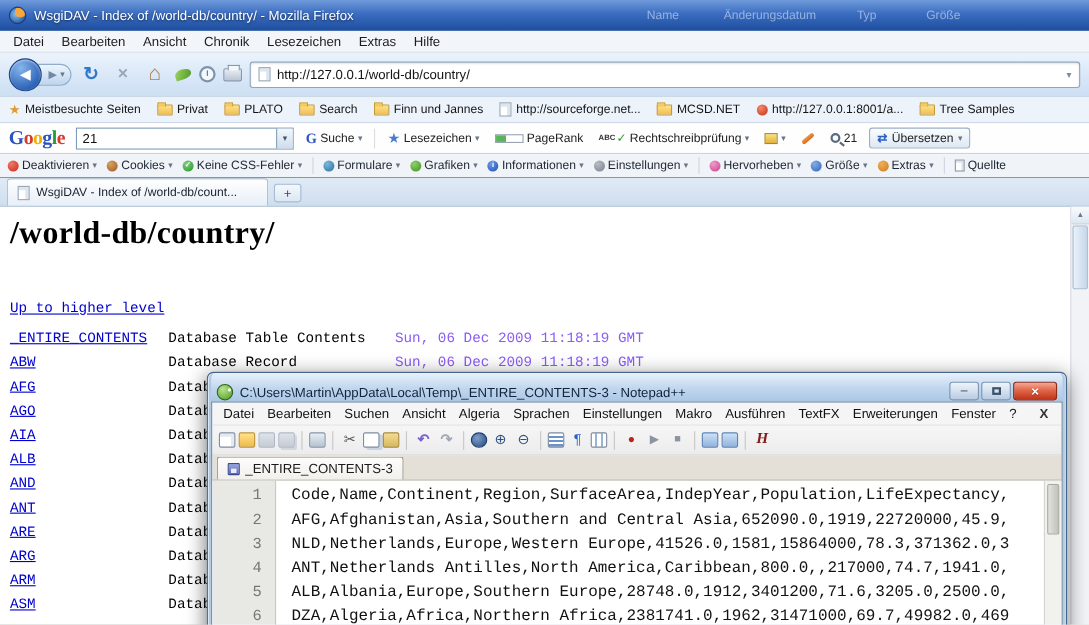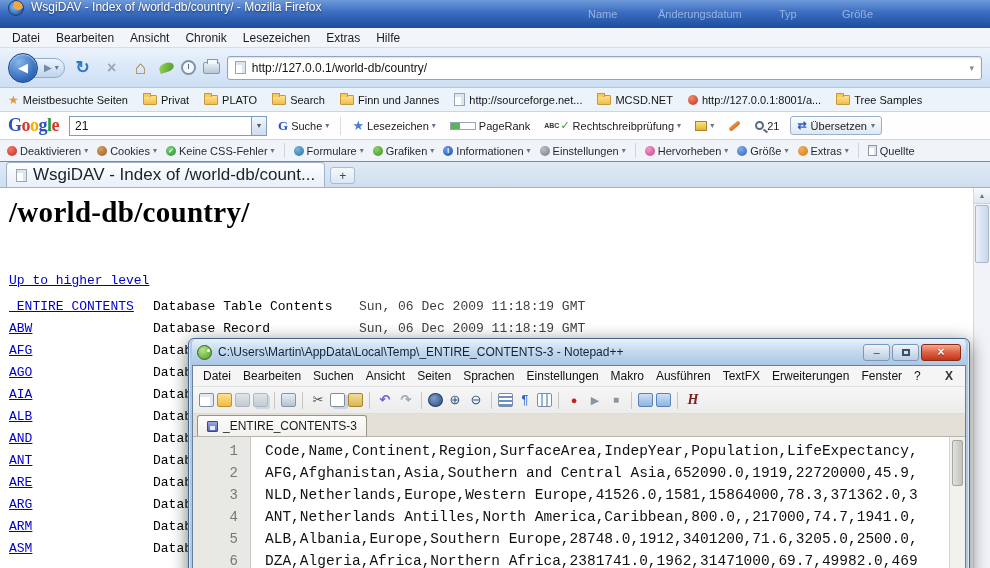--- a/index.html
+++ b/index.html
@@ -1,21 +1,21 @@
 <!DOCTYPE html>
 <html><head>
 <meta charset="utf-8">
 <style>
   *{margin:0;padding:0;box-sizing:border-box}
   body{font-family:"Liberation Sans",sans-serif;background:#6b6b6b}
   #screen{position:relative;width:990px;height:568px;overflow:hidden;background:#fff;font-family:"Liberation Sans",sans-serif}
 
   
   .ff{position:absolute;inset:0}
-  .ff-titlebar{height:28px;background:linear-gradient(#6f9ada 0%,#3a6cc0 45%,#1d4d9e 100%);display:flex;padding:0 8px;color:#fff;font-size:12px;position:relative}
+  .ff-titlebar{height:28px;background:linear-gradient(#6f9ada 0%,#3a6cc0 45%,#1d4d9e 100%);display:flex;align-items:center;padding:0 8px;color:#fff;font-size:12px;position:relative}
   .ff-appicon{width:16px;height:16px;border-radius:50%;background:radial-gradient(circle at 68% 28%,#f8a63e 0 34%,rgba(0,0,0,0) 37%),radial-gradient(circle at 40% 42%,#8cc0f0,#27589f 78%);border:1px solid #173f7d;flex:0 0 auto}
   .ff-title{margin-left:7px;text-shadow:0 1px 2px rgba(0,0,0,.55);white-space:nowrap}
   .ff-ghost{position:absolute;top:8px;font-size:11px;color:rgba(226,238,252,.55);text-shadow:none}
   .ffg0{left:588px}.ffg1{left:658px}.ffg2{left:779px}.ffg3{left:842px}
 
   .ff-menubar{height:20px;background:#f2f6fb;border-bottom:1px solid #d8dee7;display:flex;align-items:center;padding-left:4px;font-size:12px;color:#1c1c1c}
   .ff-menubar .mi{padding:0 8px;cursor:default}
 
   .ff-navbar{height:40px;background:linear-gradient(#ecf3fc,#d9e7f8 55%,#cddff3);border-bottom:1px solid #b4c7dd;display:flex;align-items:center;padding:0 8px;gap:7px}
   .kh{display:flex;align-items:center}
@@ -73,41 +73,41 @@
   .d3{background:radial-gradient(circle at 35% 30%,#7ab8d8,#2a6f9e)}
   .d4{background:radial-gradient(circle at 35% 30%,#8ed06a,#3f8f1f)}
   .d5{background:radial-gradient(circle at 35% 30%,#6a9ae8,#1d4fae)}
   .d6{background:radial-gradient(circle at 35% 30%,#b8bec6,#767e88)}
   .d7{background:radial-gradient(circle at 35% 30%,#f09ac8,#c8408e)}
   .d8{background:radial-gradient(circle at 35% 30%,#84ace8,#2f62b8)}
   .d9{background:radial-gradient(circle at 35% 30%,#f0b05a,#d07818)}
   .wd-page{width:9px;height:11px;background:#fff;border:1px solid #8a97a6;box-shadow:inset -2px 2px 0 #dde4ec}
 
   .ff-tabbar{height:26px;background:linear-gradient(#e0eaf6,#cfdeef);border-bottom:1px solid #9db3cb;display:flex;align-items:flex-end;padding:3px 6px 0}
-  .tab{height:23px;min-width:238px;background:linear-gradient(#fefefe,#e8eff8);border:1px solid #9db3cb;border-bottom:none;border-radius:4px 4px 0 0;display:flex;align-items:center;gap:6px;padding:12px 9px;font-size:17px;color:#18222e}
+  .tab{height:23px;min-width:238px;background:linear-gradient(#fefefe,#e8eff8);border:1px solid #9db3cb;border-bottom:none;border-radius:4px 4px 0 0;display:flex;align-items:center;gap:6px;padding:12px 9px;font-size:11px;color:#18222e}
   .newtab{height:17px;width:25px;margin:0 0 3px 5px;background:linear-gradient(#f4f8fc,#dce7f3);border:1px solid #a9bcd2;border-radius:3px;display:flex;align-items:center;justify-content:center;font-size:12px;color:#3a4a5e}
 
   .ff-content{position:absolute;top:188px;left:0;right:0;bottom:0;background:#fff;padding:8px 0 0 9px;overflow:hidden}
   .ff-content h1{font-family:"Liberation Serif",serif;font-size:29px;color:#000;letter-spacing:.3px}
   .mono{font-family:"Liberation Mono","DejaVu Sans Mono",monospace}
   .uplink{margin-top:44px;font-size:13px;color:#0000cc;text-decoration:underline;display:inline-block;cursor:pointer}
   .listing{margin-top:7px}
   .lrow{display:flex;height:22px;align-items:center;font-size:13px;white-space:pre}
   .c-name{width:144px}
   .c-name .lnk{color:#0000cc;text-decoration:underline;cursor:pointer}
   .c-type{width:206px;color:#000}
-  .c-date{color:#404040}
+  .c-date{color:#8b5cf6}
 
   .ff-scroll{position:absolute;top:188px;right:0;width:17px;bottom:0;background:#f1f3f6;border-left:1px solid #d6dbe2}
   .ff-scroll .up{height:16px;background:linear-gradient(#f8fbfd,#dde6f0);border-bottom:1px solid #c8d2de;display:flex;align-items:center;justify-content:center;font-size:7px;color:#68788c}
   .ff-thumb{position:absolute;top:17px;left:1px;right:1px;height:58px;background:linear-gradient(90deg,#eaf1f9,#c7d7ea);border:1px solid #a5bad1;border-radius:2px}
 
   
   .npp{position:absolute;left:188px;top:338px;width:782px;height:246px;background:rgba(176,201,228,.97);border:1px solid #44668c;border-radius:6px 6px 0 0;box-shadow:0 4px 18px rgba(0,0,0,.55),inset 0 0 0 1px rgba(255,255,255,.55);padding:0 3px 3px;z-index:50}
-  .npp-titlebar{height:26px;display:flex;align-items:center;padding:1px 5px;gap:6px;background:linear-gradient(#e9f1fb,#c3d8ef 50%,#abc6e5);border-radius:5px 5px 0 0;font-size:12px;color:#10243a}
+  .npp-titlebar{height:26px;display:flex;align-items:flex-end;padding:1px 5px;gap:6px;background:linear-gradient(#e9f1fb,#c3d8ef 50%,#abc6e5);border-radius:5px 5px 0 0;font-size:12px;color:#10243a}
   .npp-appicon{width:15px;height:15px;border-radius:50%;background:radial-gradient(circle at 35% 30%,#b8e48a,#4e9a28);border:1px solid #2e661a;position:relative;flex:0 0 auto}
   .npp-appicon::after{content:"";position:absolute;left:9px;top:3px;width:3px;height:3px;border-radius:50%;background:#fff}
   .npp-title{white-space:nowrap;overflow:hidden;flex:1}
   .winbtns{display:flex;gap:2px;margin-left:auto}
   .wbtn{height:17px;border-radius:3px;display:flex;align-items:center;justify-content:center;font-size:11px;line-height:1;border:1px solid #7d97b4;background:linear-gradient(#eef4fa,#b9cce2);color:#2a3c52;width:27px}
   .wbtn .maxbox{width:8px;height:7px;border:2px solid #3a5068;background:transparent}
   .wbtn-close{width:40px;background:linear-gradient(#f6a892,#e0674a 45%,#c03418);border:1px solid #8c2a14;color:#fff;font-weight:bold;font-size:12px;text-shadow:0 1px 1px rgba(0,0,0,.4)}
 
   .npp-client{background:#f0f0f0;border:1px solid #69809a;height:calc(100% - 26px);display:flex;flex-direction:column;overflow:hidden}
   .npp-menubar{height:21px;background:#f5f5f5;border-bottom:1px solid #e0e0e0;display:flex;align-items:center;padding:0 4px;font-size:12px;color:#111}
@@ -384,21 +384,21 @@
         <span class="wbtn wbtn-close">×</span>
       </span>
     </div>
     <div class="npp-client">
 
       <div class="npp-menubar">
         <span class="mi">Datei</span>
         <span class="mi">Bearbeiten</span>
         <span class="mi">Suchen</span>
         <span class="mi">Ansicht</span>
-        <span class="mi">Seiten</span>
+        <span class="mi">Algeria</span>
         <span class="mi">Sprachen</span>
         <span class="mi">Einstellungen</span>
         <span class="mi">Makro</span>
         <span class="mi">Ausführen</span>
         <span class="mi">TextFX</span>
         <span class="mi">Erweiterungen</span>
         <span class="mi">Fenster</span>
         <span class="mi">?</span>
         <span class="npp-x">X</span>
       </div>

